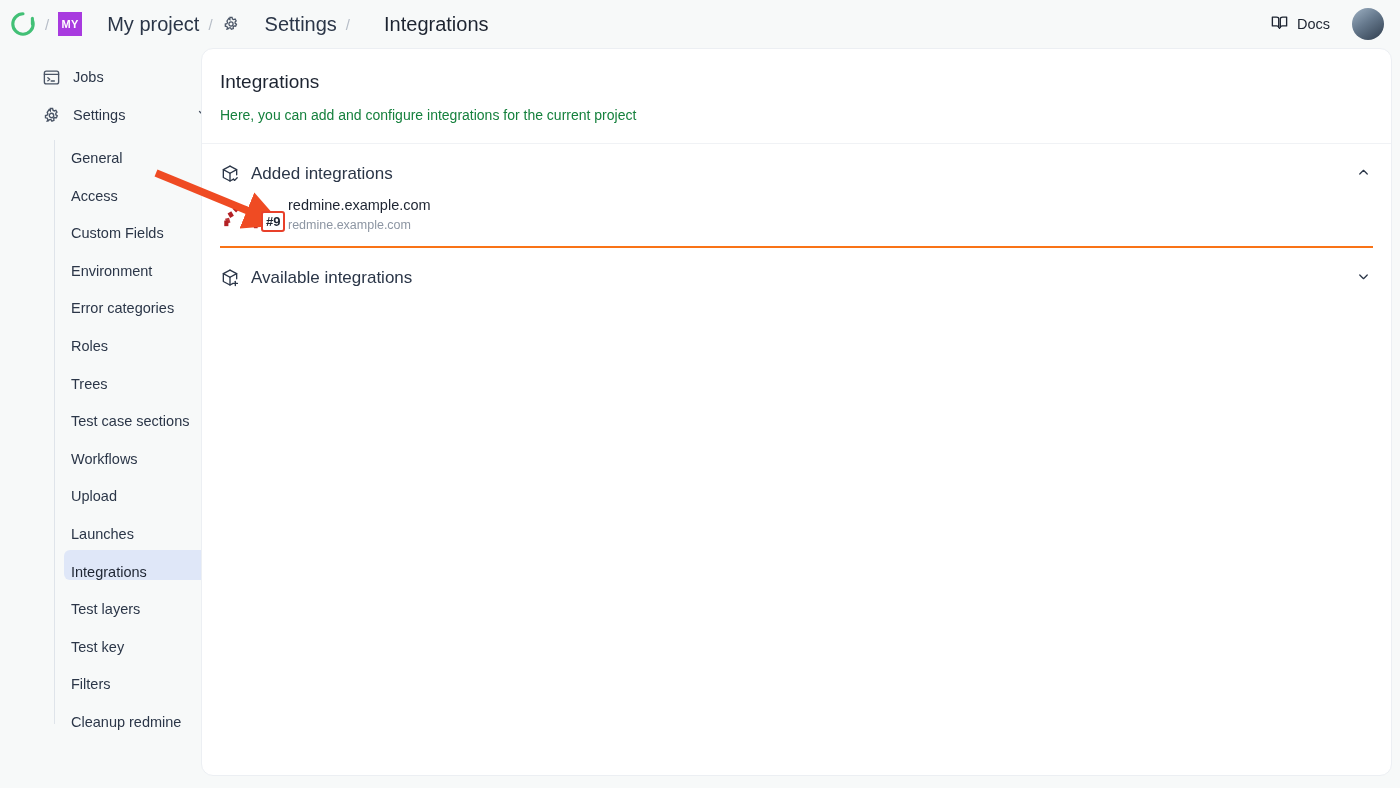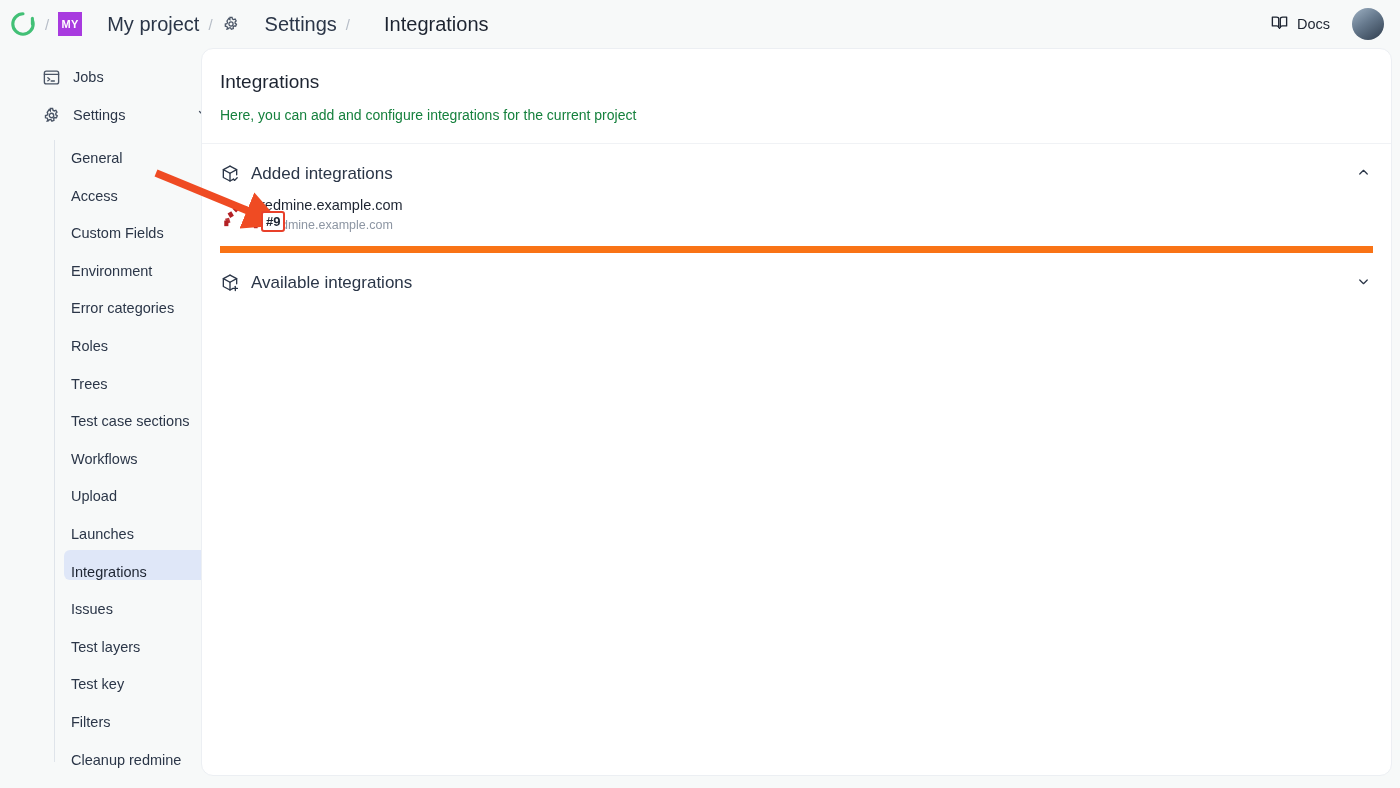--- a/index.html
+++ b/index.html
@@ -81,24 +81,23 @@
   .section {
     display: flex; align-items: center; gap: 11px;
     padding: 20px 20px 0 18px;
   }
   .section .sec-ico { width: 20px; height: 20px; flex: 0 0 auto; }
   .section .sec-title { font-size: 17px; color: #2b3648; font-weight: 400; }
   .section .chev { margin-left: auto; }
 
   .int-list { padding: 0 18px; }
   .int-row {
-    display: flex; align-items: center; gap: 2px;
-    padding: 12px 0 14px 2px; border-bottom: 7px solid #f97316;
+    display: flex; align-items: center; gap: 30px;
+    padding: 12px 0 14px 2px; border-bottom: 2px solid #f97316;
     cursor: pointer;
-    text-align: center;
   }
   .int-logo { width: 36px; height: 36px; flex: 0 0 auto; }
   .int-name { font-size: 14.5px; color: #1d2431; }
   .int-url { font-size: 12.5px; color: #8d96a3; margin-top: 5px; }
 
   
   .anno { position: absolute; left: 0; top: 0; width: 1400px; height: 788px;
           pointer-events: none; }
   .anno-badge {
     position: absolute; left: 261px; top: 211px;
@@ -216,23 +215,20 @@
         <span class="lbl">Workflows</span>
       </div>
       <div class="sub-row">
         <span class="lbl">Upload</span>
       </div>
       <div class="sub-row">
         <span class="lbl">Launches</span>
       </div>
       <div class="sub-row active">
         <span class="lbl">Integrations</span>
-      </div>
-      <div class="sub-row">
-        <span class="lbl">Issues</span>
       </div>
       <div class="sub-row">
         <span class="lbl">Test layers</span>
       </div>
       <div class="sub-row">
         <span class="lbl">Test key</span>
       </div>
       <div class="sub-row">
         <span class="lbl">Filters</span>
       </div>

